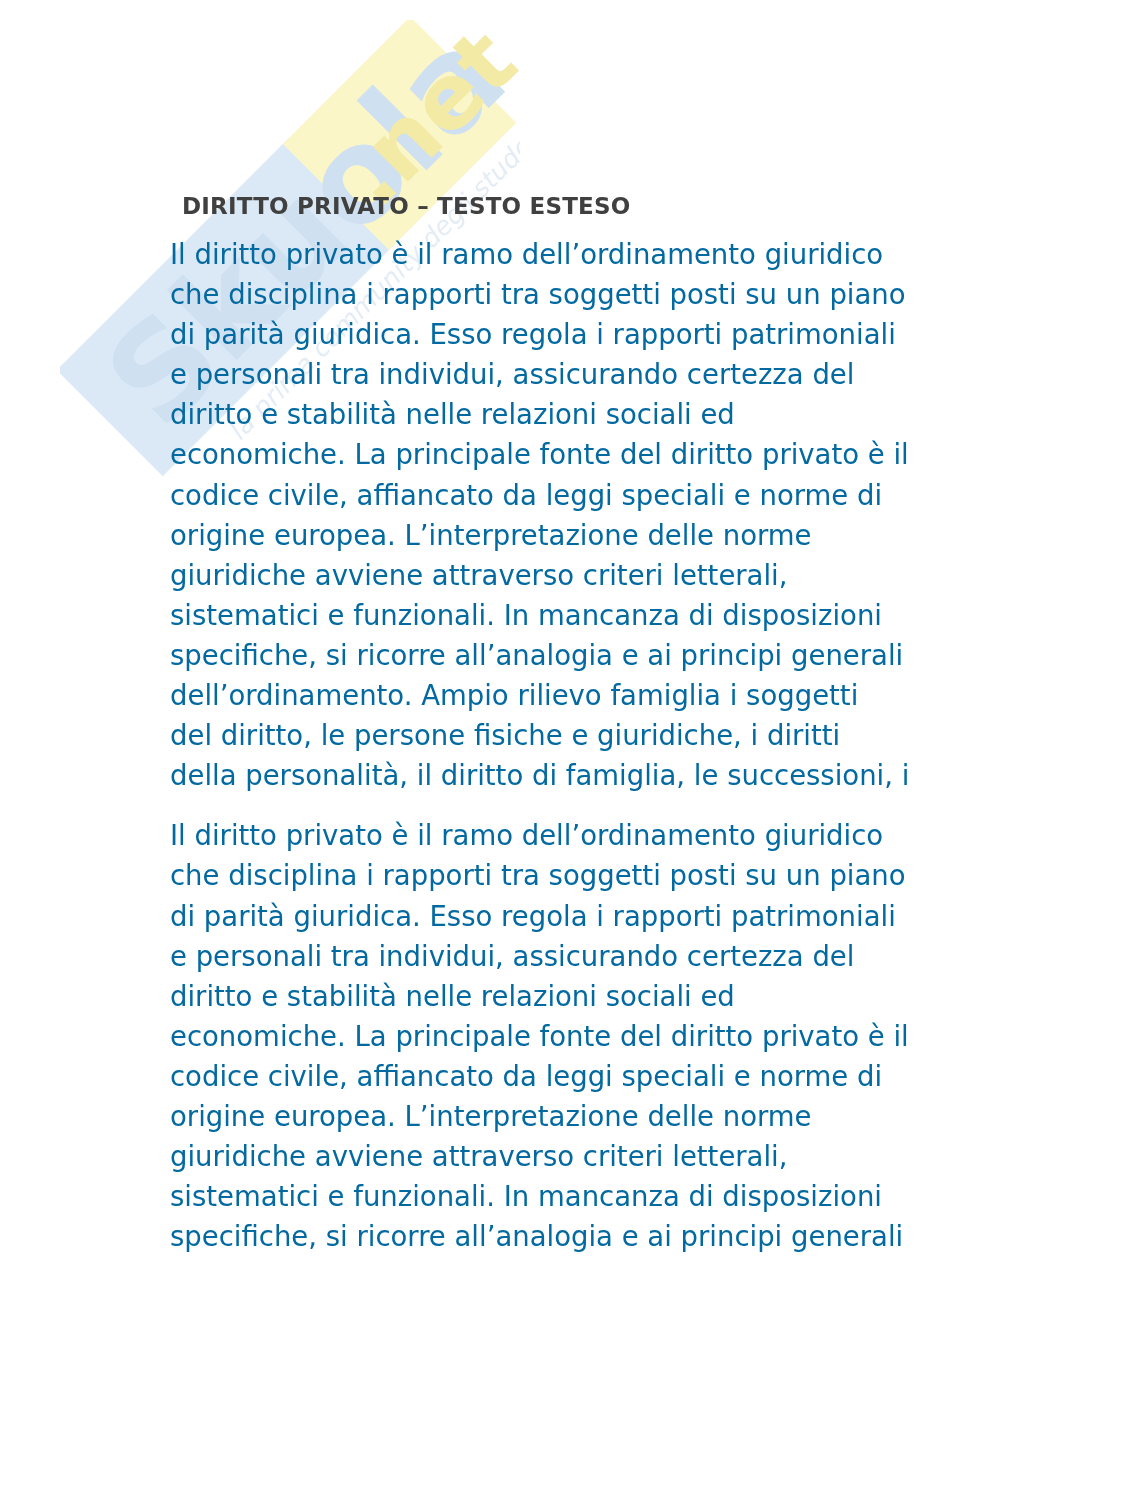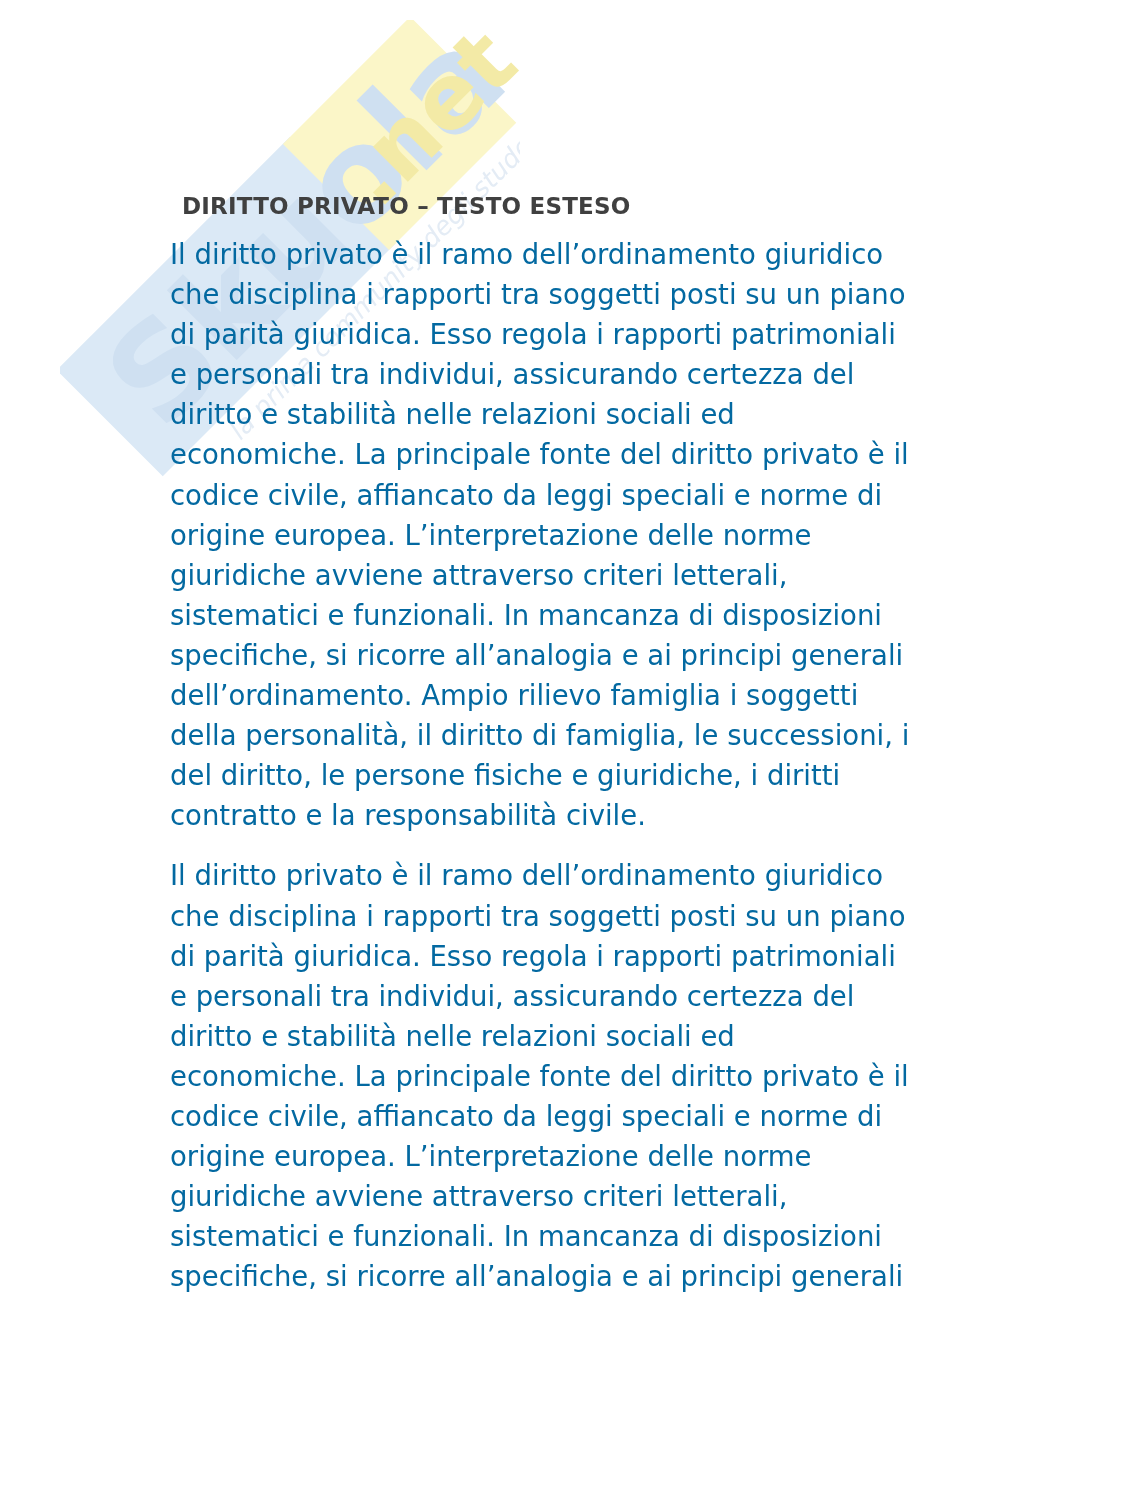--- a/index.html
+++ b/index.html
@@ -88,23 +88,22 @@
       <span class="line">di parità giuridica. Esso regola i rapporti patrimoniali</span>
       <span class="line">e personali tra individui, assicurando certezza del</span>
       <span class="line">diritto e stabilità nelle relazioni sociali ed</span>
       <span class="line">economiche. La principale fonte del diritto privato è il</span>
       <span class="line">codice civile, affiancato da leggi speciali e norme di</span>
       <span class="line">origine europea. L’interpretazione delle norme</span>
       <span class="line">giuridiche avviene attraverso criteri letterali,</span>
       <span class="line">sistematici e funzionali. In mancanza di disposizioni</span>
       <span class="line">specifiche, si ricorre all’analogia e ai principi generali</span>
       <span class="line">dell’ordinamento. Ampio rilievo famiglia i soggetti</span>
+      <span class="line">del diritto, le persone fisiche e giuridiche, i diritti</span>
       <span class="line">della personalità, il diritto di famiglia, le successioni, i</span>
-      <span class="line">del diritto, le persone fisiche e giuridiche, i diritti</span>
-      <span class="line">contratto e la responsabilità civile.</span>
     </p>
 
     <p class="para">
       <span class="line">Il diritto privato è il ramo dell’ordinamento giuridico</span>
       <span class="line">che disciplina i rapporti tra soggetti posti su un piano</span>
       <span class="line">di parità giuridica. Esso regola i rapporti patrimoniali</span>
       <span class="line">e personali tra individui, assicurando certezza del</span>
       <span class="line">diritto e stabilità nelle relazioni sociali ed</span>
       <span class="line">economiche. La principale fonte del diritto privato è il</span>
       <span class="line">codice civile, affiancato da leggi speciali e norme di</span>

